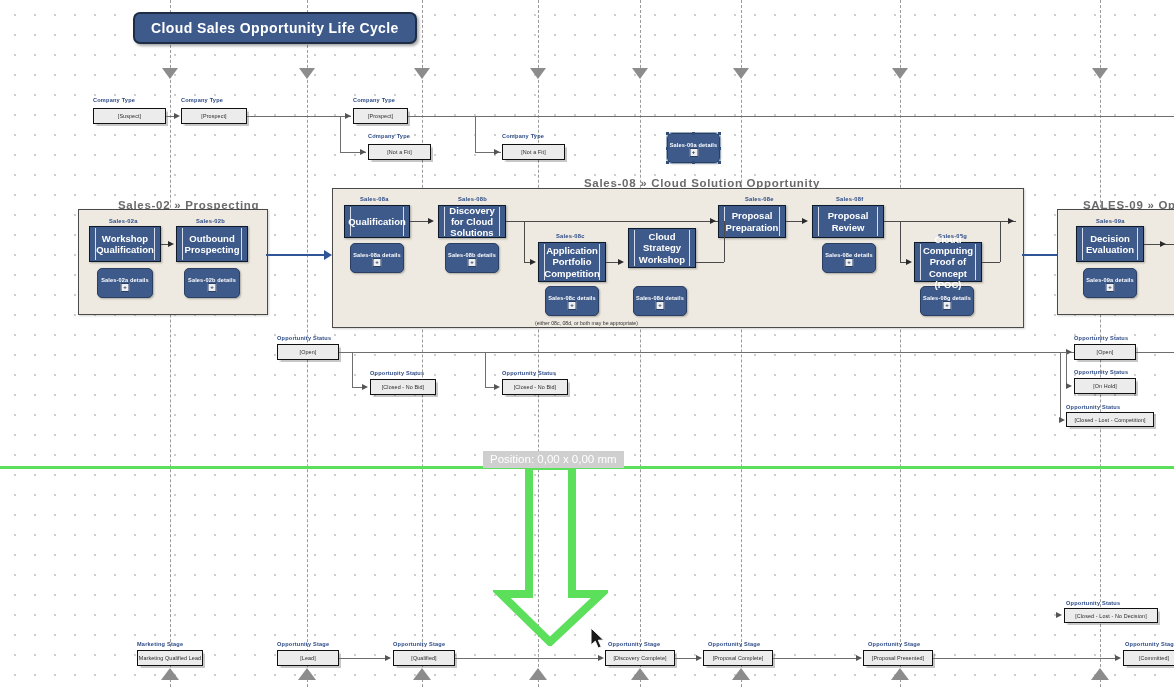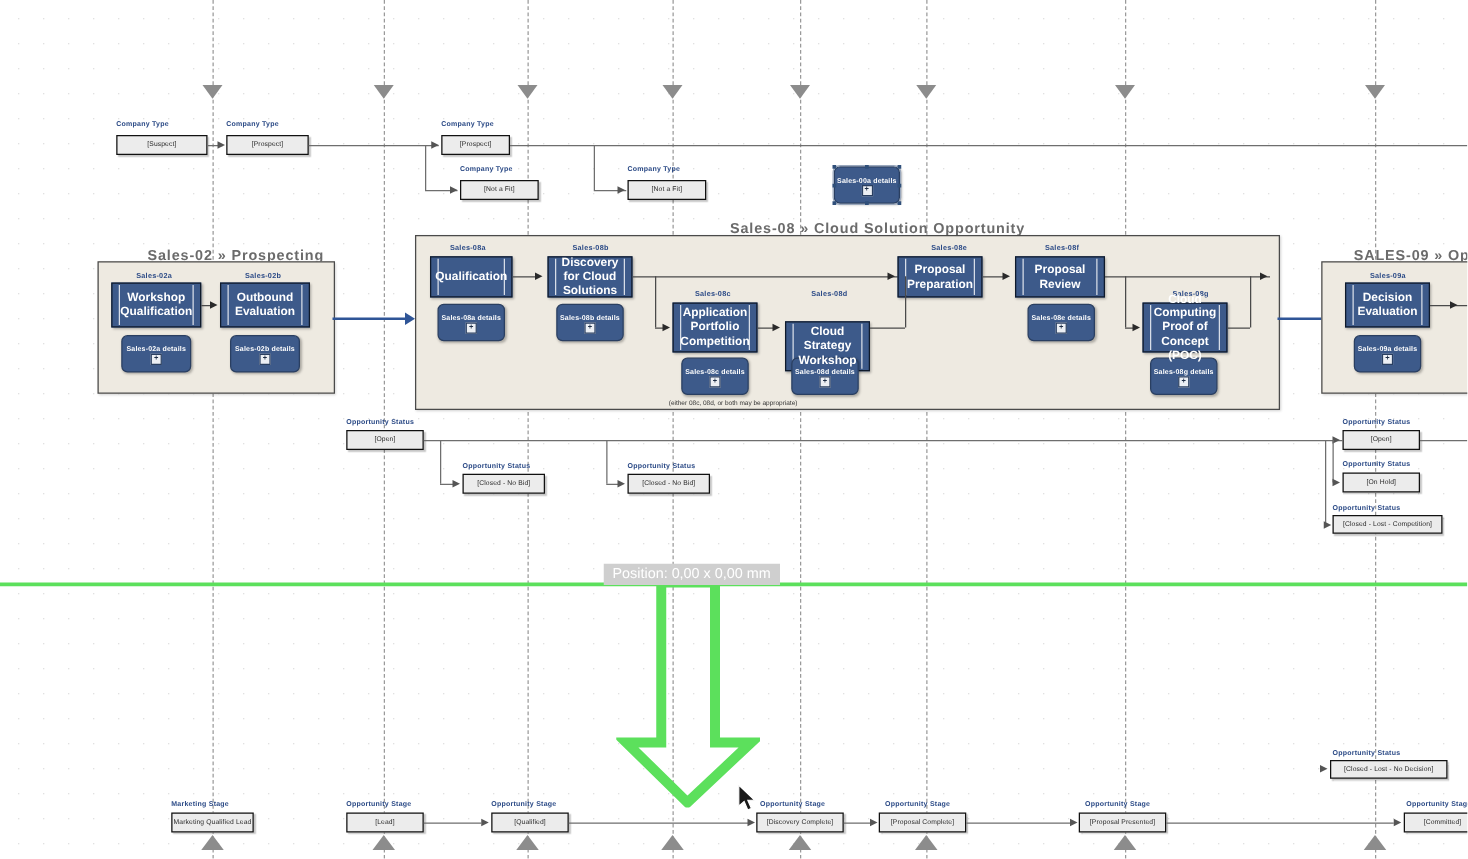--- a/index.html
+++ b/index.html
@@ -147,20 +147,21 @@
   <div class="vtri-bot" style="left:732px;top:668px"></div>
 
   <div class="vguide" style="left:900px"></div>
   <div class="vtri-top" style="left:892px;top:68px"></div>
   <div class="vtri-bot" style="left:891px;top:668px"></div>
 
   <div class="vguide" style="left:1100px"></div>
   <div class="vtri-top" style="left:1092px;top:68px"></div>
   <div class="vtri-bot" style="left:1091px;top:668px"></div>
 
+  <div class="title-chip">Cloud Sales Opportunity Life Cycle</div>
 
   <div class="attr-label" style="left:93px;top:97px">Company Type</div>
   <div class="attr" style="left:93px;top:108px;width:73px;height:16px">
     <span>[Suspect]</span>
   </div>
 
   <div class="attr-label" style="left:181px;top:97px">Company Type</div>
   <div class="attr" style="left:181px;top:108px;width:66px;height:16px">
     <span>[Prospect]</span>
   </div>
@@ -212,21 +213,21 @@
   <div class="proc" style="left:89px;top:226px;width:72px;height:36px">
     <span>Workshop Qualification</span>
   </div>
   <div class="detail" style="left:97px;top:268px;width:56px;height:30px">
     <div>Sales-02a details</div>
     <div class="plus">+</div>
   </div>
 
   <div class="attr-label" style="left:196px;top:218px;color:#2b4a86;font-size:5.8px">Sales-02b</div>
   <div class="proc" style="left:176px;top:226px;width:72px;height:36px">
-    <span>Outbound Evaluation</span>
+    <span>Outbound Prospecting</span>
   </div>
   <div class="detail" style="left:184px;top:268px;width:56px;height:30px">
     <div>Sales-02b details</div>
     <div class="plus">+</div>
   </div>
 
   <div class="ln h" style="left:161px;top:244px;width:10px;height:1.4px"></div>
   <div class="arrow-r" style="left:168px;top:240.5px"></div>
 
   <div class="bln" style="left:266px;top:254px;width:62px"></div>
@@ -259,21 +260,21 @@
   <div class="attr-label" style="left:556px;top:233px;color:#2b4a86;font-size:5.8px">Sales-08c</div>
   <div class="proc" style="left:538px;top:242px;width:68px;height:40px">
     <span>Application Portfolio Competition</span>
   </div>
   <div class="detail" style="left:545px;top:286px;width:54px;height:30px">
     <div>Sales-08c details</div>
     <div class="plus">+</div>
   </div>
 
   <div class="attr-label" style="left:649px;top:233px;color:#2b4a86;font-size:5.8px">Sales-08d</div>
-  <div class="proc" style="left:628px;top:257px;width:68px;height:40px">
+  <div class="proc" style="left:628px;top:228px;width:68px;height:40px">
     <span>Cloud Strategy Workshop</span>
   </div>
   <div class="detail" style="left:633px;top:286px;width:54px;height:30px">
     <div>Sales-08d details</div>
     <div class="plus">+</div>
   </div>
 
   <div class="note" style="left:535px;top:320px">(either 08c, 08d, or both may be appropriate)</div>
 
   <div class="ln h" style="left:606px;top:262px;width:15px;height:1.4px"></div>

